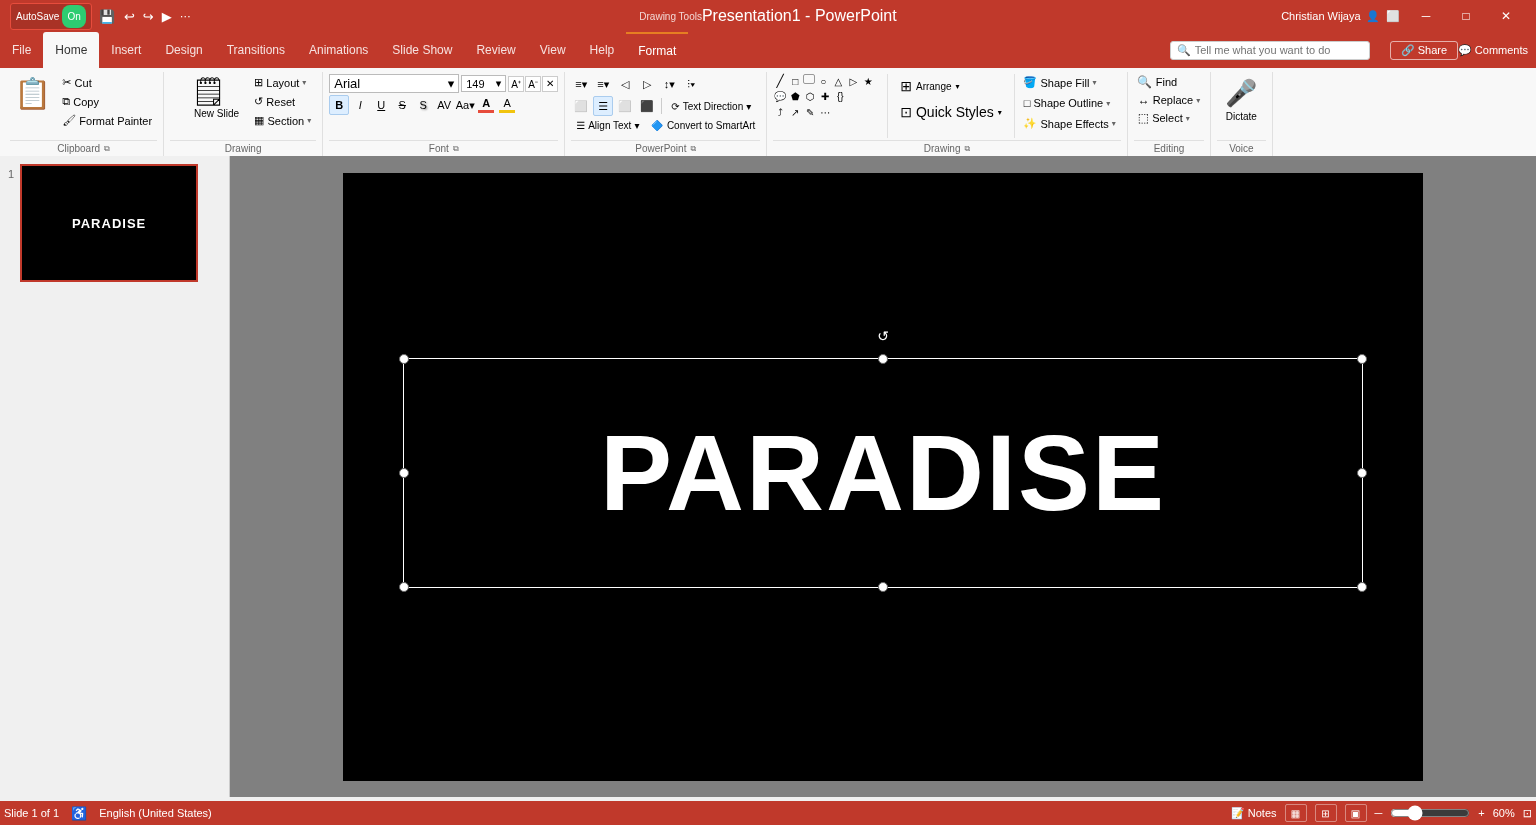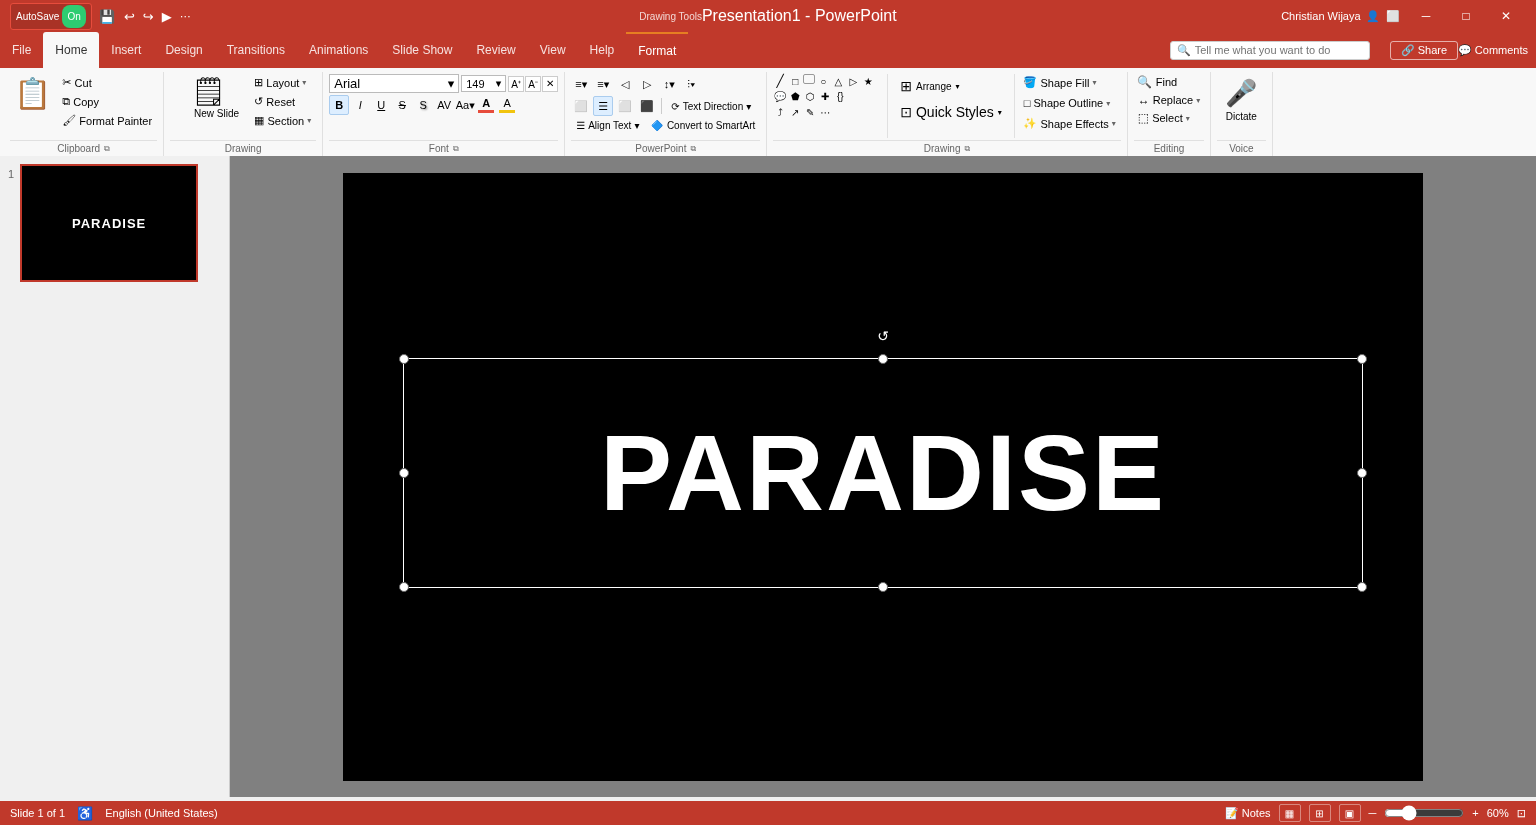--- a/index.html
+++ b/index.html
@@ -44,21 +44,21 @@
     .fs-btn { width: 16px; height: 16px; display: flex; align-items: center; justify-content: center; cursor: pointer; font-size: 10px; border: 1px solid #ccc; background: white; }
     .format-btns { display: flex; gap: 1px; align-items: center; }
     .fmt-btn { width: 20px; height: 20px; display: flex; align-items: center; justify-content: center; cursor: pointer; font-size: 11px; border-radius: 2px; }
     .fmt-btn.bold { font-weight: bold; }
     .fmt-btn.active { background: #ddeeff; border: 1px solid #aaccee; }
     .color-btn { display: flex; flex-direction: column; align-items: center; cursor: pointer; width: 20px; }
     .color-bar { width: 16px; height: 3px; margin-top: 1px; }
     .shape-item { width: 14px; height: 14px; display: flex; align-items: center; justify-content: center; font-size: 10px; cursor: pointer; }
 
     
-    .status-bar { position: absolute; bottom: 0; left: 0; right: 0; height: 24px; background: #c0392b; display: flex; align-items: center; justify-content: space-between; padding: 0 10px; color: white; font-size: 11px; }
+    .status-bar { position: absolute; bottom: 0; left: 0; right: 0; height: 24px; background: #c0392b; display: flex; align-items: center; justify-content: space-between; padding: 0 4px; color: white; font-size: 11px; }
     .status-left { display: flex; align-items: center; gap: 12px; }
     .status-right { display: flex; align-items: center; gap: 8px; }
     .view-btn { width: 22px; height: 18px; display: flex; align-items: center; justify-content: center; cursor: pointer; border: 1px solid rgba(255,255,255,0.4); border-radius: 2px; font-size: 10px; }
 
     
     .main-area { display: flex; height: calc(825px - 32px - 36px - 92px - 24px); }
 
     
     .slide-panel { width: 230px; background: #f0f0f0; border-right: 1px solid #ccc; overflow-y: auto; padding: 8px; }
     .slide-thumb-container { display: flex; gap: 6px; align-items: flex-start; }

